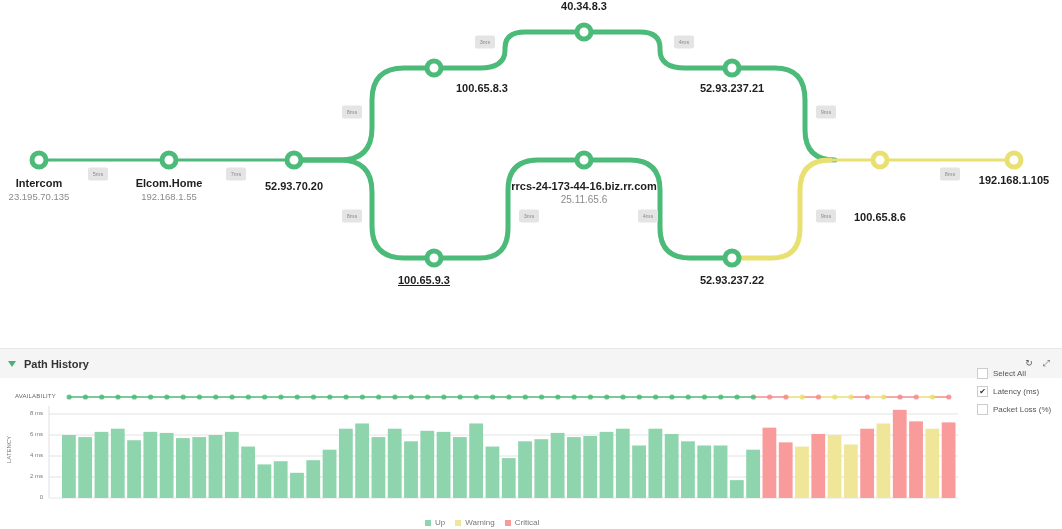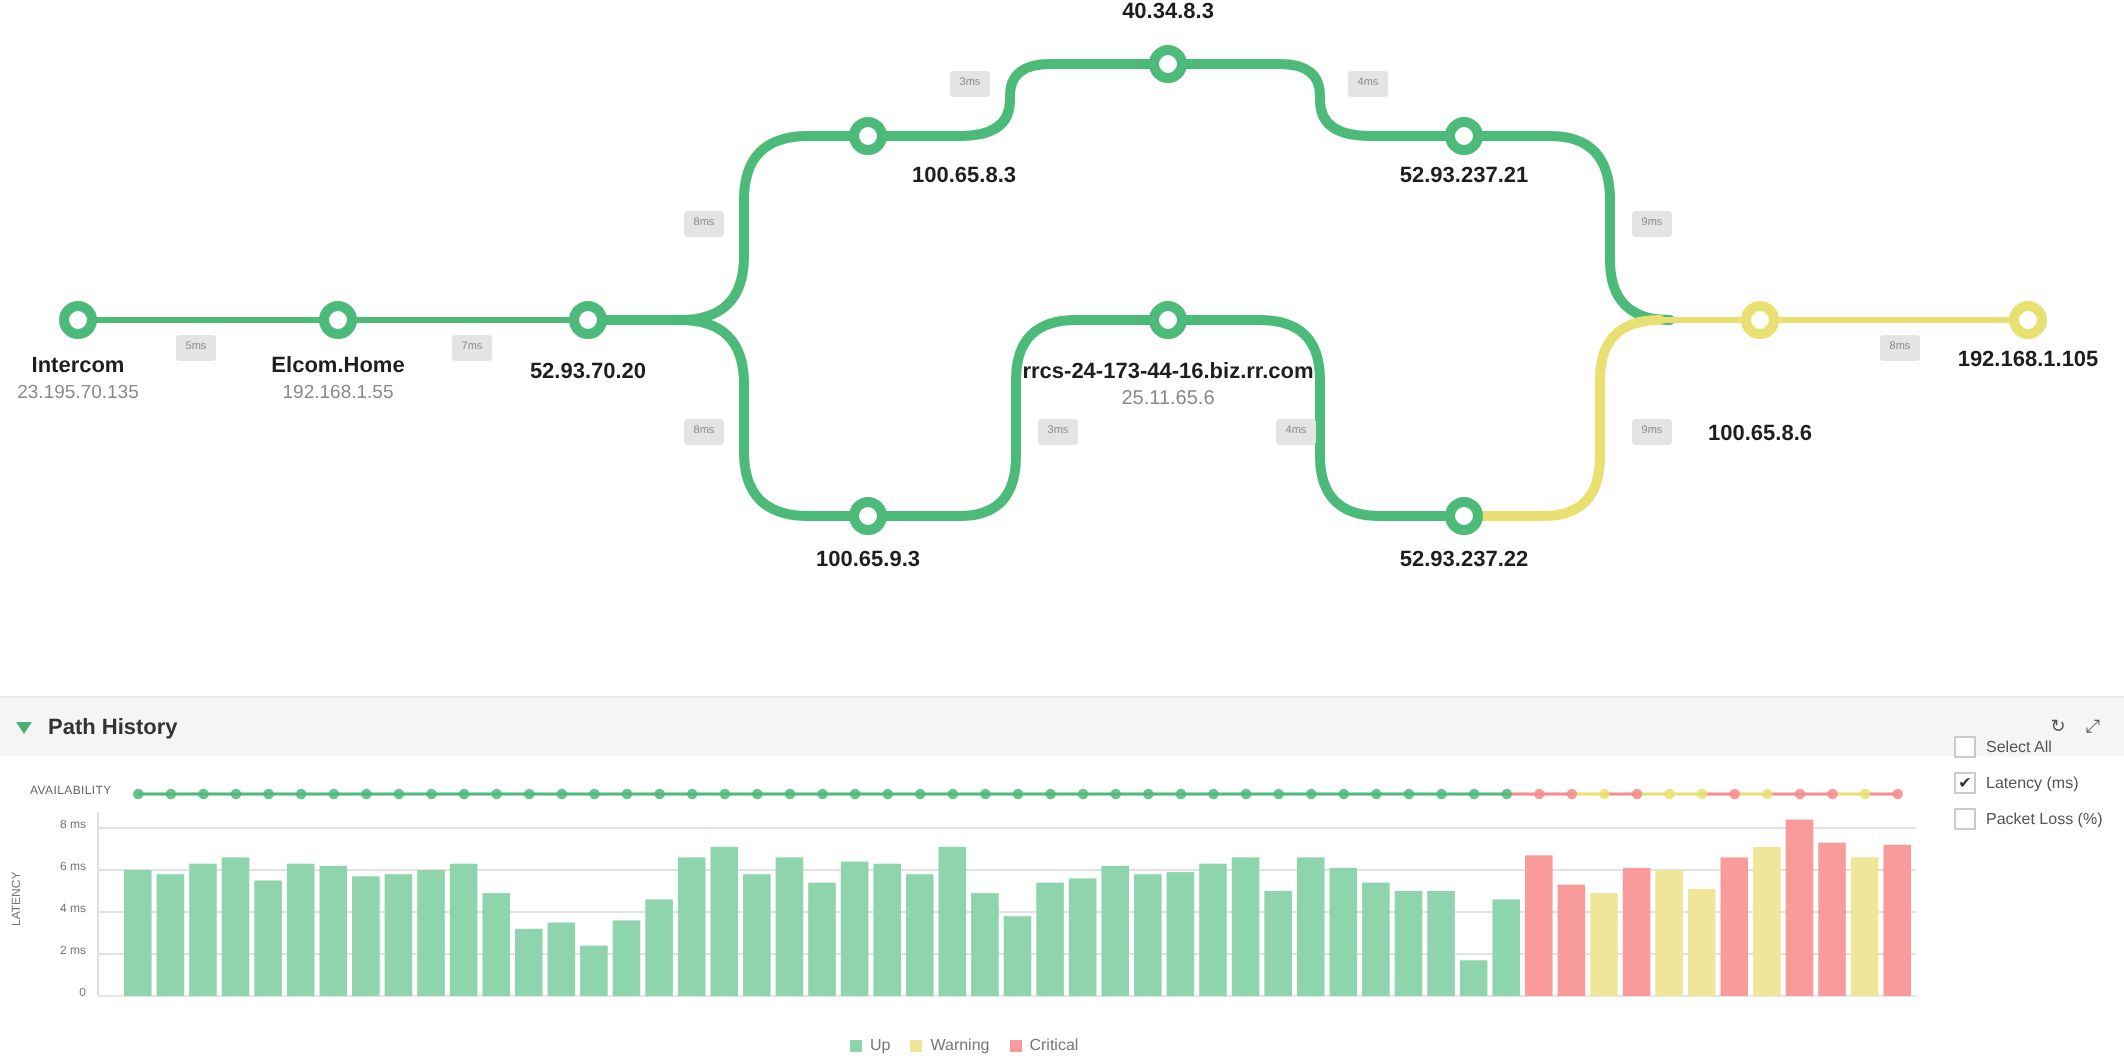--- a/index.html
+++ b/index.html
@@ -63,21 +63,21 @@
       </div>
       <div class="node-label" style="left: 434px; top: 82px; margin-left: 48px;">
         <span class="node-name">100.65.8.3</span>
       </div>
       <div class="node-label" style="left: 584px; top: 0px;">
         <span class="node-name">40.34.8.3</span>
       </div>
       <div class="node-label" style="left: 732px; top: 82px;">
         <span class="node-name">52.93.237.21</span>
       </div>
-      <div class="node-label" style="left: 434px; top: 274px;">
+      <div class="node-label" style="left: 424px; top: 274px; text-decoration: underline;">
         <span class="node-name">100.65.9.3</span>
       </div>
       <div class="node-label" style="left: 584px; top: 180px;">
         <span class="node-name">rrcs-24-173-44-16.biz.rr.com</span>
         <span class="node-ip" style="font-size: 10px;">25.11.65.6</span>
       </div>
       <div class="node-label" style="left: 732px; top: 274px;">
         <span class="node-name">52.93.237.22</span>
       </div>
       <div class="node-label" style="left: 880px; top: 174px; margin-top: 37px;">

